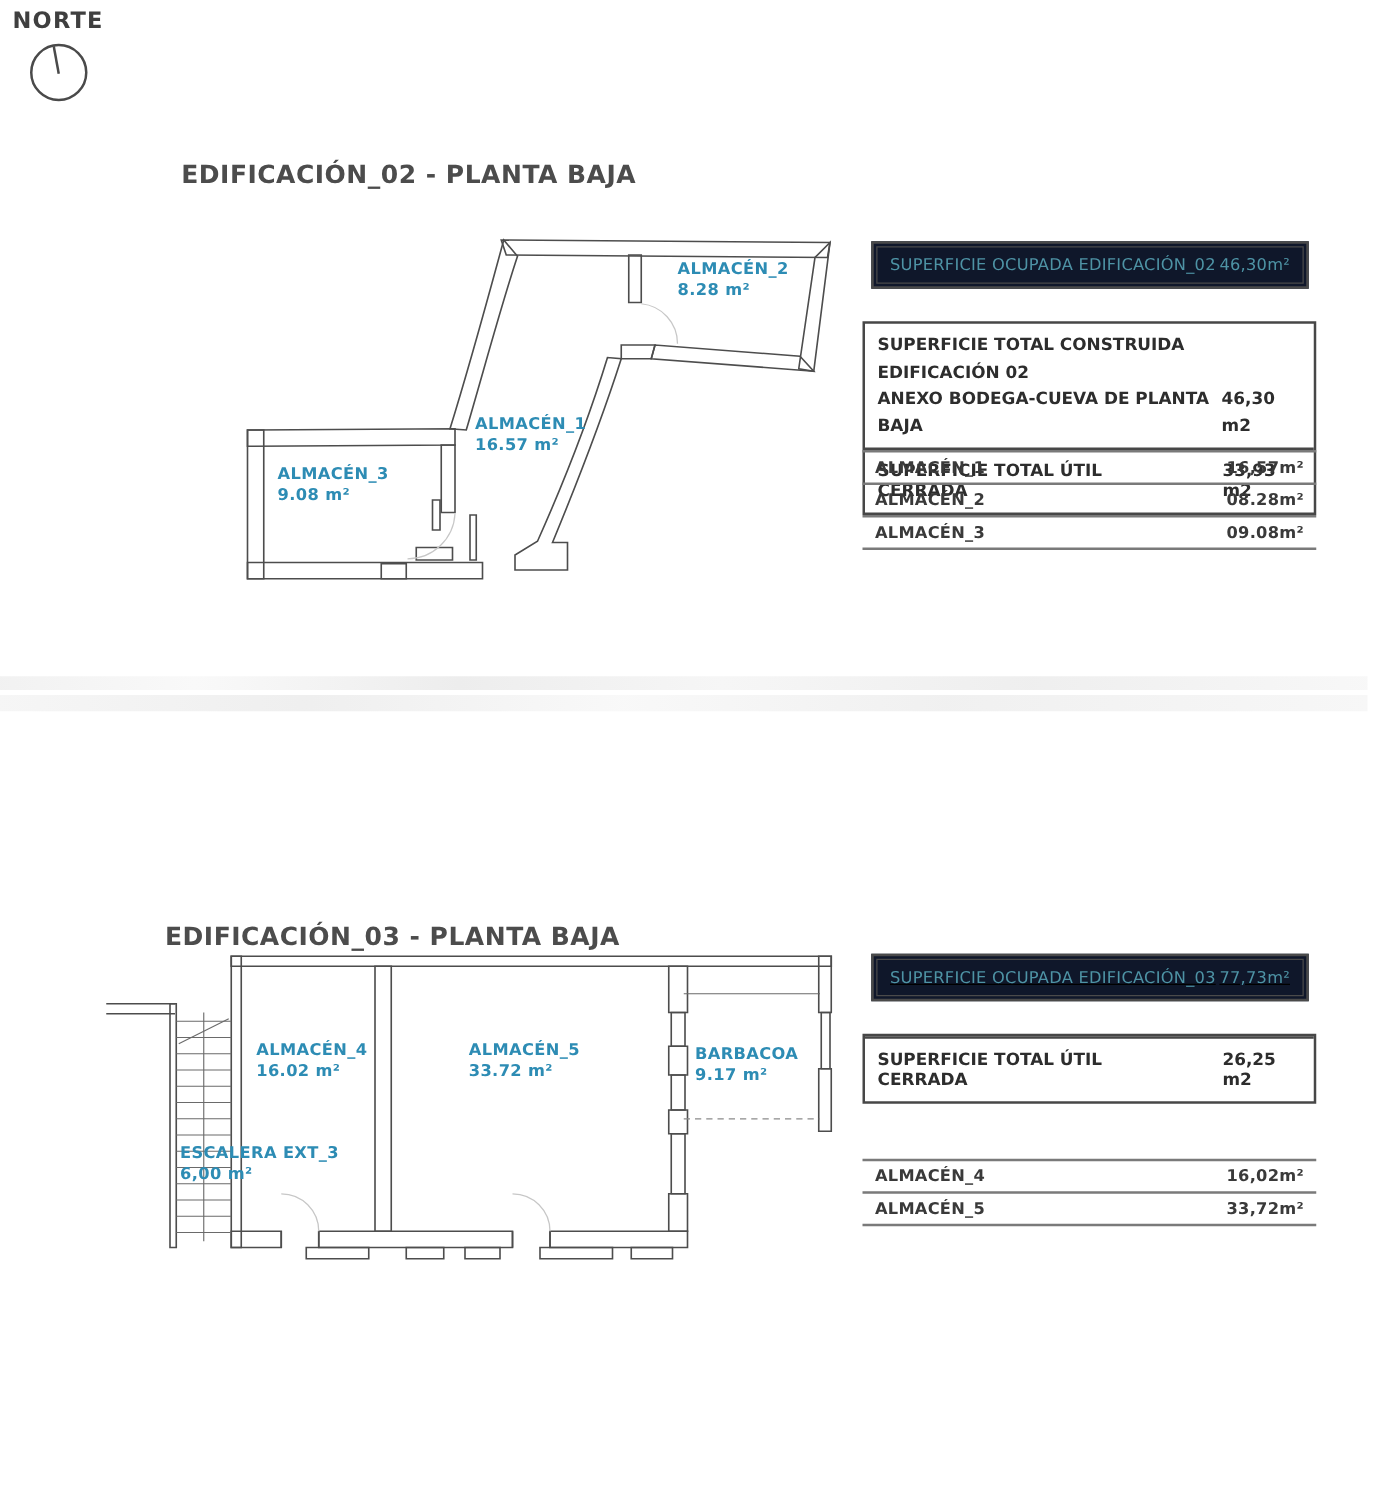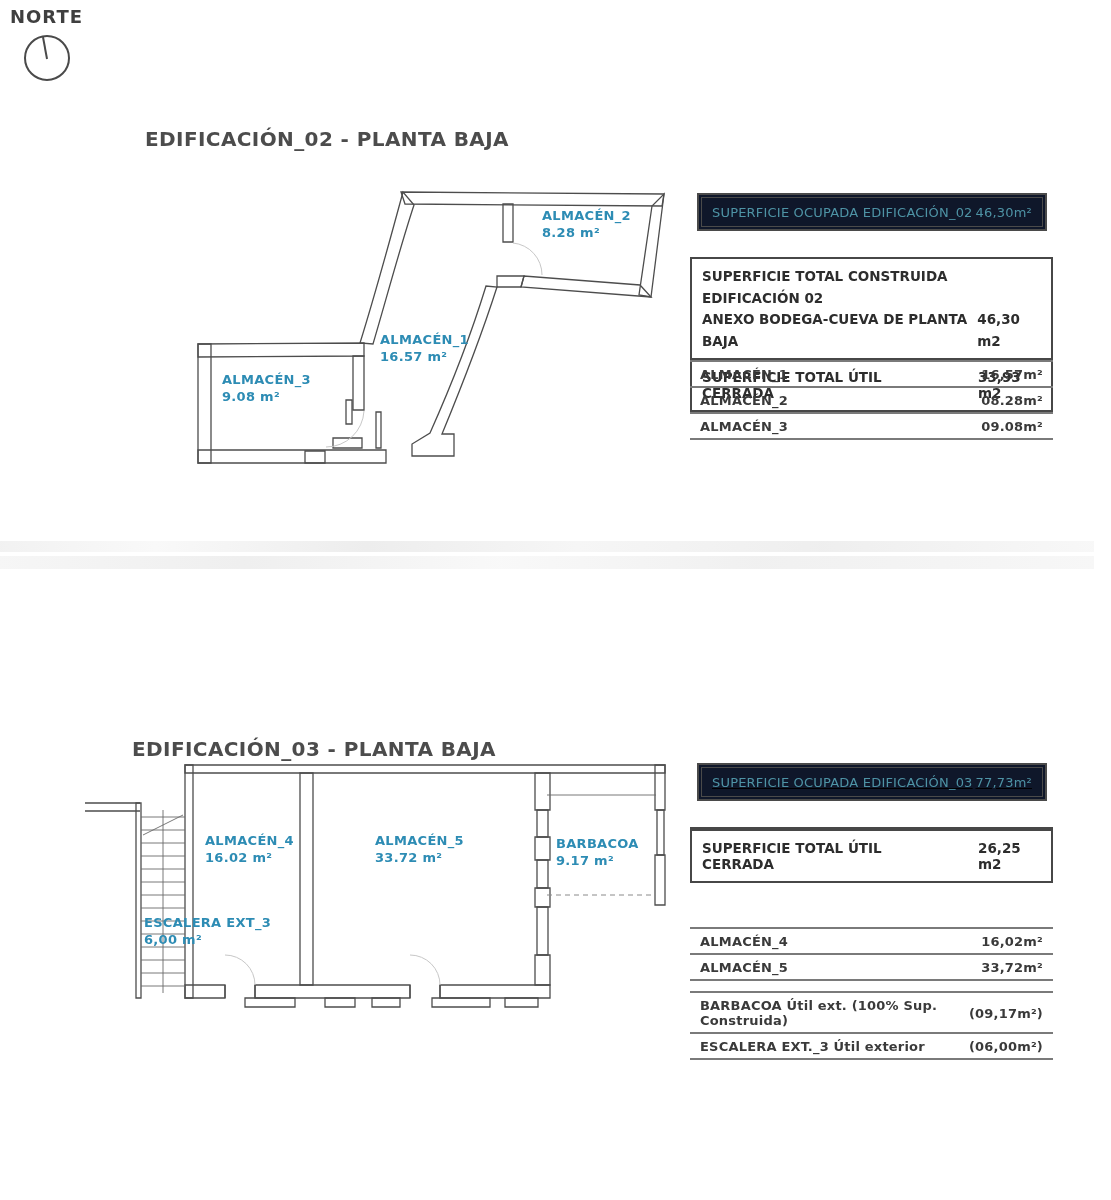--- a/index.html
+++ b/index.html
@@ -257,25 +257,15 @@
     <div class="tgroup">
       <div class="trow">
         <span>ALMACÉN_4</span>
           <span>16,02m²</span>
       </div>
       <div class="trow">
         <span>ALMACÉN_5</span>
           <span>33,72m²</span>
       </div>
     </div>
-    <div class="tgroup">
-      <div class="trow">
-        <span>BARBACOA Útil ext. (100% Sup. Construida)</span>
-          <span>(09,17m²)</span>
-      </div>
-      <div class="trow">
-        <span>ESCALERA EXT._3 Útil exterior</span>
-          <span>(06,00m²)</span>
-      </div>
-    </div>
   </div>
 
 </div>
 
 </body></html>

